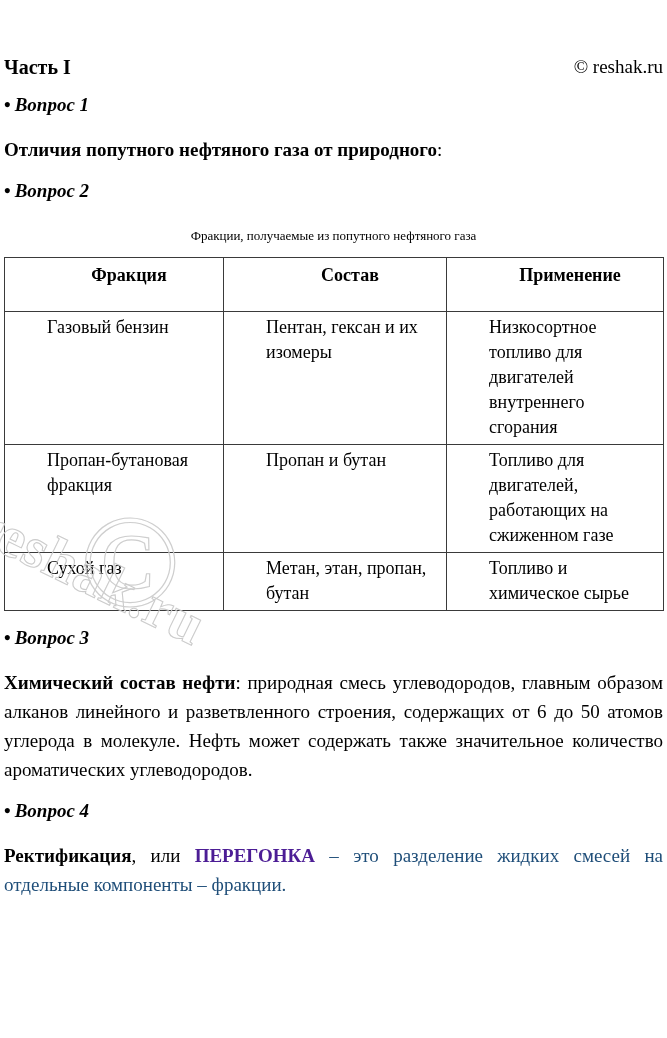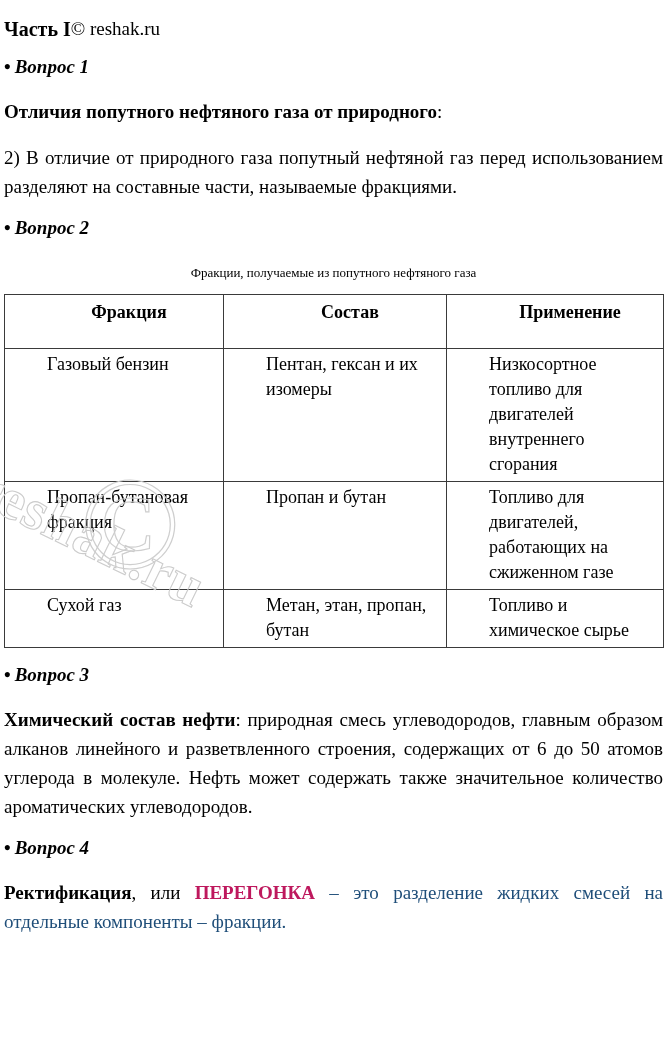--- a/index.html
+++ b/index.html
@@ -58,22 +58,24 @@
     font-family: "Liberation Serif", "DejaVu Serif", serif;
     color: transparent;
     -webkit-text-stroke: 1.2px #cccccc;
     opacity: .95;
   }
 
   
   .header-row {
     position: relative;
     display: flex;
+    justify-content: space-between;
     align-items: flex-start;
     padding-top: 18px;
+    margin-top: 38px;
   }
   .part-title {
     font-size: 20px;
     font-weight: bold;
     line-height: 22px;
   }
   .copyright {
     font-size: 19px;
     line-height: 22px;
     white-space: nowrap;
@@ -140,21 +142,21 @@
   table.fractions td { text-align: left; padding-left: 42px; }
   col.c1 { width: 219px; }
   col.c2 { width: 223px; }
   col.c3 { width: 217px; }
   tr.r1 td { height: 70px; }
   tr.r2 td { height: 88px; }
   tr.r3 td { height: 48px; }
 
   
   .blue { color: #1f4e79; }
-  .blue-bold { color: #be185d; font-weight: bold; }
+  .blue-bold { color: #4c1d95; font-weight: bold; }
   p.body.q4 { margin-top: 19px; }
 </style>
 </head>
 <body>
 
 <div class="page">
 
   <div class="watermark">
     <div class="wm-text">reshak.ru</div>
     <div class="wm-c">©</div>
@@ -165,21 +167,20 @@
     <div class="copyright">© reshak.ru</div>
   </div>
 
   <div class="q-head">
     <span class="bullet">•</span><span>Вопрос 1</span>
   </div>
 
   <p class="body first-after-head"><span class="b">Отличия попутного нефтяного газа от природного</span><span>:</span></p>
 
 
-  <p class="body">2) В отличие от природного газа попутный нефтяной газ перед использованием разделяют на составные части, называемые фракциями.</p>
 
   <div class="q-head">
     <span class="bullet">•</span><span>Вопрос 2</span>
   </div>
 
   <div class="table-caption">Фракции, получаемые из попутного нефтяного газа</div>
 
   <table class="fractions">
     <colgroup>
         <col class="c1">

